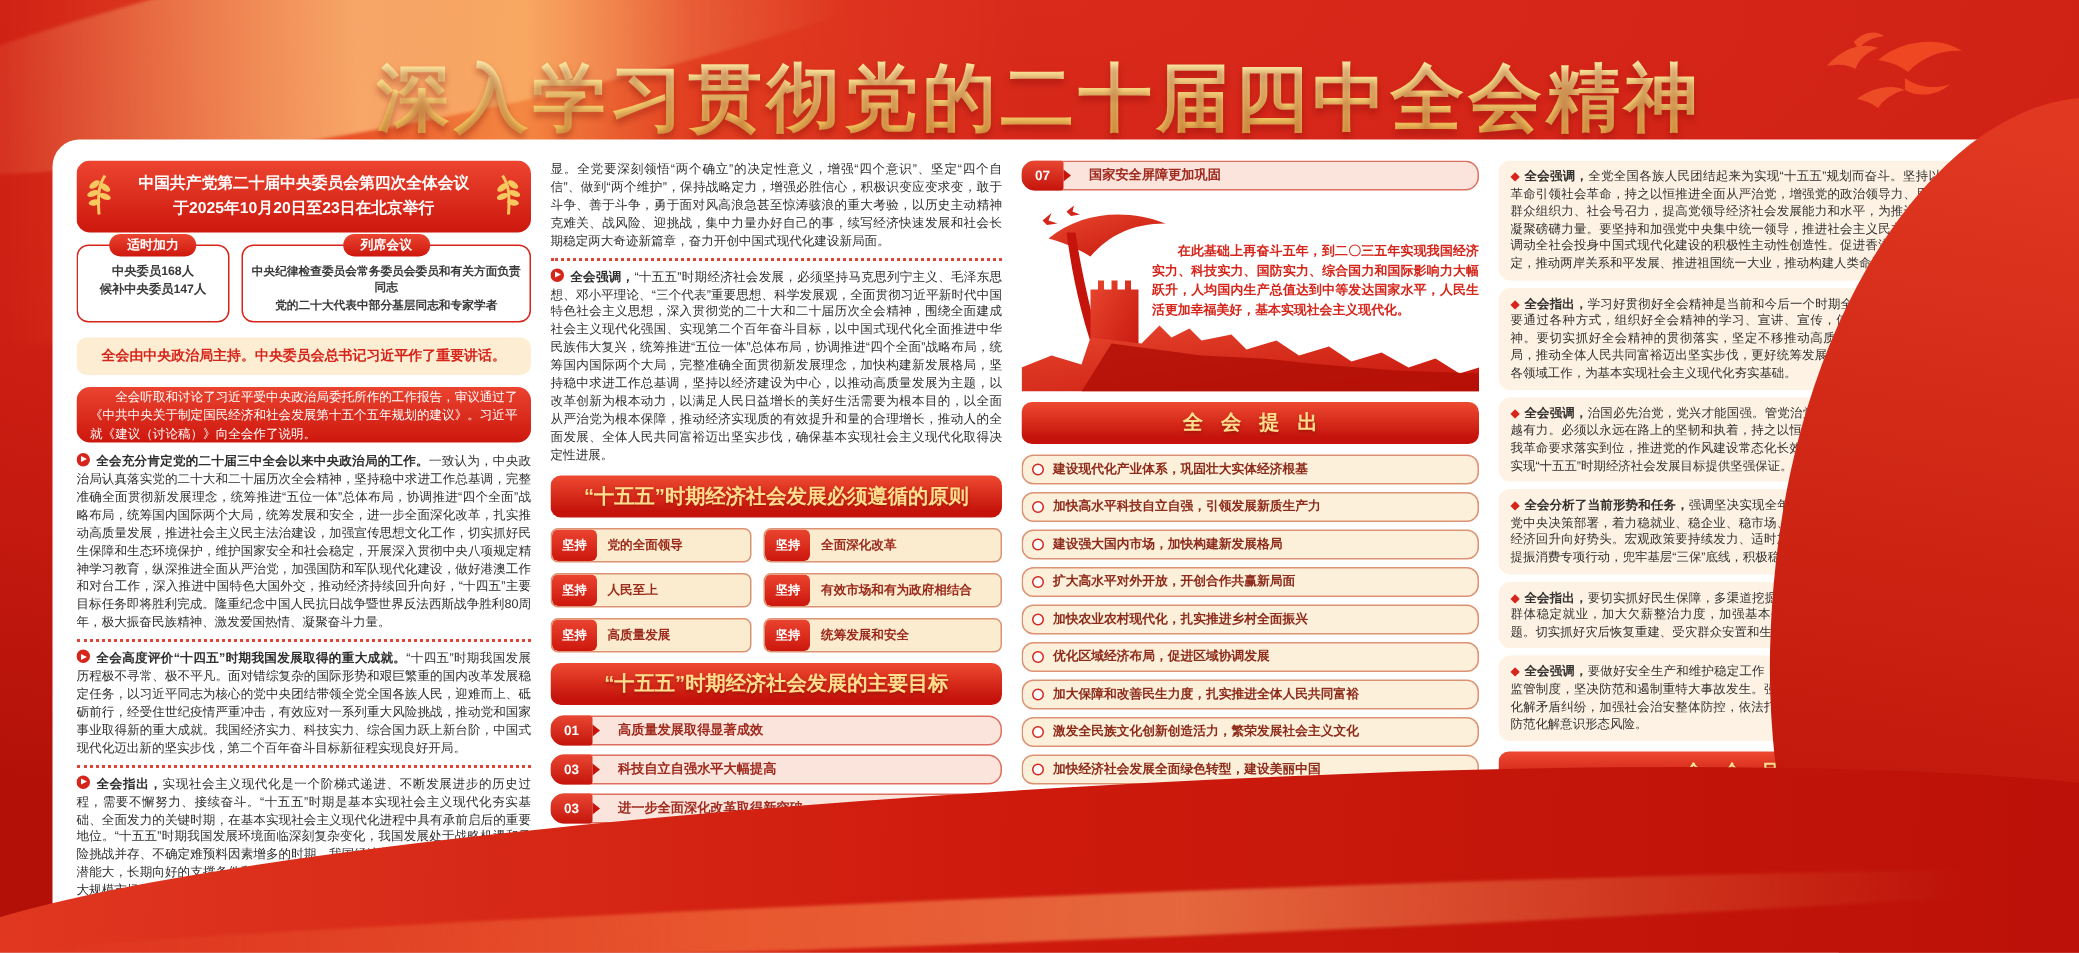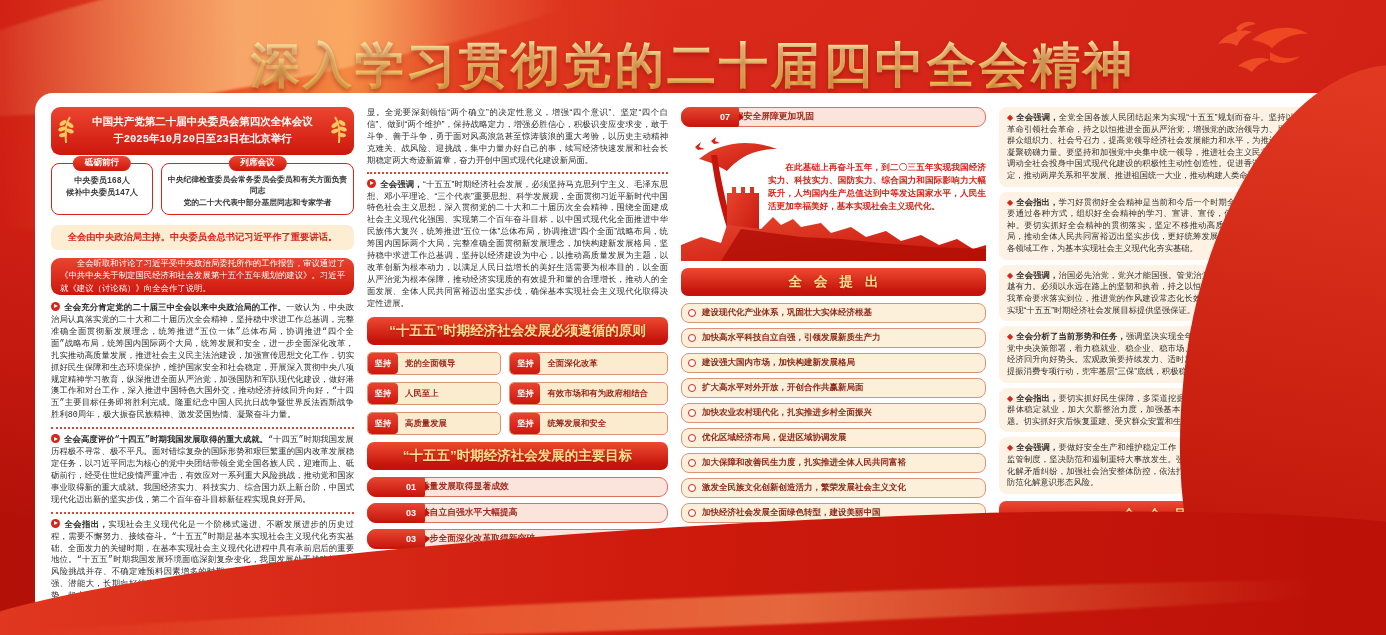--- a/index.html
+++ b/index.html
@@ -47,21 +47,21 @@
   }
   .title-birds{position:absolute;top:18px;right:58px;z-index:4;}
 
   
   .panel{
     position:absolute;left:35px;top:93px;width:1317px;height:535px;z-index:5;
     background:#ffffff;border-radius:18px;
     display:flex;gap:13px;padding:14px 16px;box-sizing:border-box;overflow:hidden;
   }
   .col{overflow:hidden;}
-  .col1{width:303px;flex:none;font-family:Liberation Mono, monospace;}
+  .col1{width:303px;flex:none;}
   .col2{width:301px;flex:none;}
   .col3{width:305px;flex:none;}
   .col4{flex:1;}
 
   
   .meet-box{
     background:linear-gradient(180deg,#ec4530,#cd170d);
     border-radius:9px;color:#fff;font-weight:bold;font-size:10.5px;line-height:1.6;
     text-align:center;padding:7px 26px;position:relative;margin-bottom:8px;
   }
@@ -128,21 +128,21 @@
 
   
   .goal{
     position:relative;border:1px solid #dd6f5f;background:#fbe4dc;border-radius:9px;
     height:18px;margin-bottom:6px;display:flex;align-items:center;
     padding-left:44px;color:#a02c20;font-weight:bold;font-size:8.8px;
   }
   .goal-num{
     position:absolute;left:-1px;top:-1px;bottom:-1px;width:28px;
     background:linear-gradient(180deg,#e84732,#c5140b);border-radius:9px 2px 2px 9px;
-    color:#fff;font-weight:bold;font-size:9px;display:flex;align-items:center;justify-content:center;padding-left:30px;
+    color:#fff;font-weight:bold;font-size:9px;display:flex;align-items:center;justify-content:center;
   }
   .goal-num::after{
     content:"";position:absolute;right:-5px;top:50%;transform:translateY(-50%);
     border-left:5px solid #c5140b;border-top:4px solid transparent;border-bottom:4px solid transparent;
   }
 
   
   .wall-illo{position:relative;height:128px;margin:4px 0 2px;}
   .wall-illo svg{position:absolute;left:0;bottom:0;}
   .vision-text{
@@ -210,21 +210,21 @@
             <ellipse cx="4" cy="14" rx="4" ry="2" fill="#f6c85f" transform="rotate(-20 4 14)"></ellipse>
             <ellipse cx="5" cy="20" rx="4" ry="2" fill="#f6c85f" transform="rotate(-10 5 20)"></ellipse>
             <ellipse cx="12" cy="10" rx="4" ry="2" fill="#f6c85f" transform="rotate(35 12 10)"></ellipse>
             <ellipse cx="12" cy="16" rx="4" ry="2" fill="#f6c85f" transform="rotate(20 12 16)"></ellipse>
           </svg>
       </span>
     </div>
 
     <div class="attend-row">
       <div class="attend-box small">
-        <span class="pill">砥砺前行</span>
+        <span class="pill">适时加力</span>
         <div>中央委员168人</div>
         <div>候补中央委员147人</div>
       </div>
       <div class="attend-box big">
         <span class="pill">列席会议</span>
         <div>中央纪律检查委员会常务委员会委员和有关方面负责同志</div>
         <div>党的二十大代表中部分基层同志和专家学者</div>
       </div>
     </div>
 

